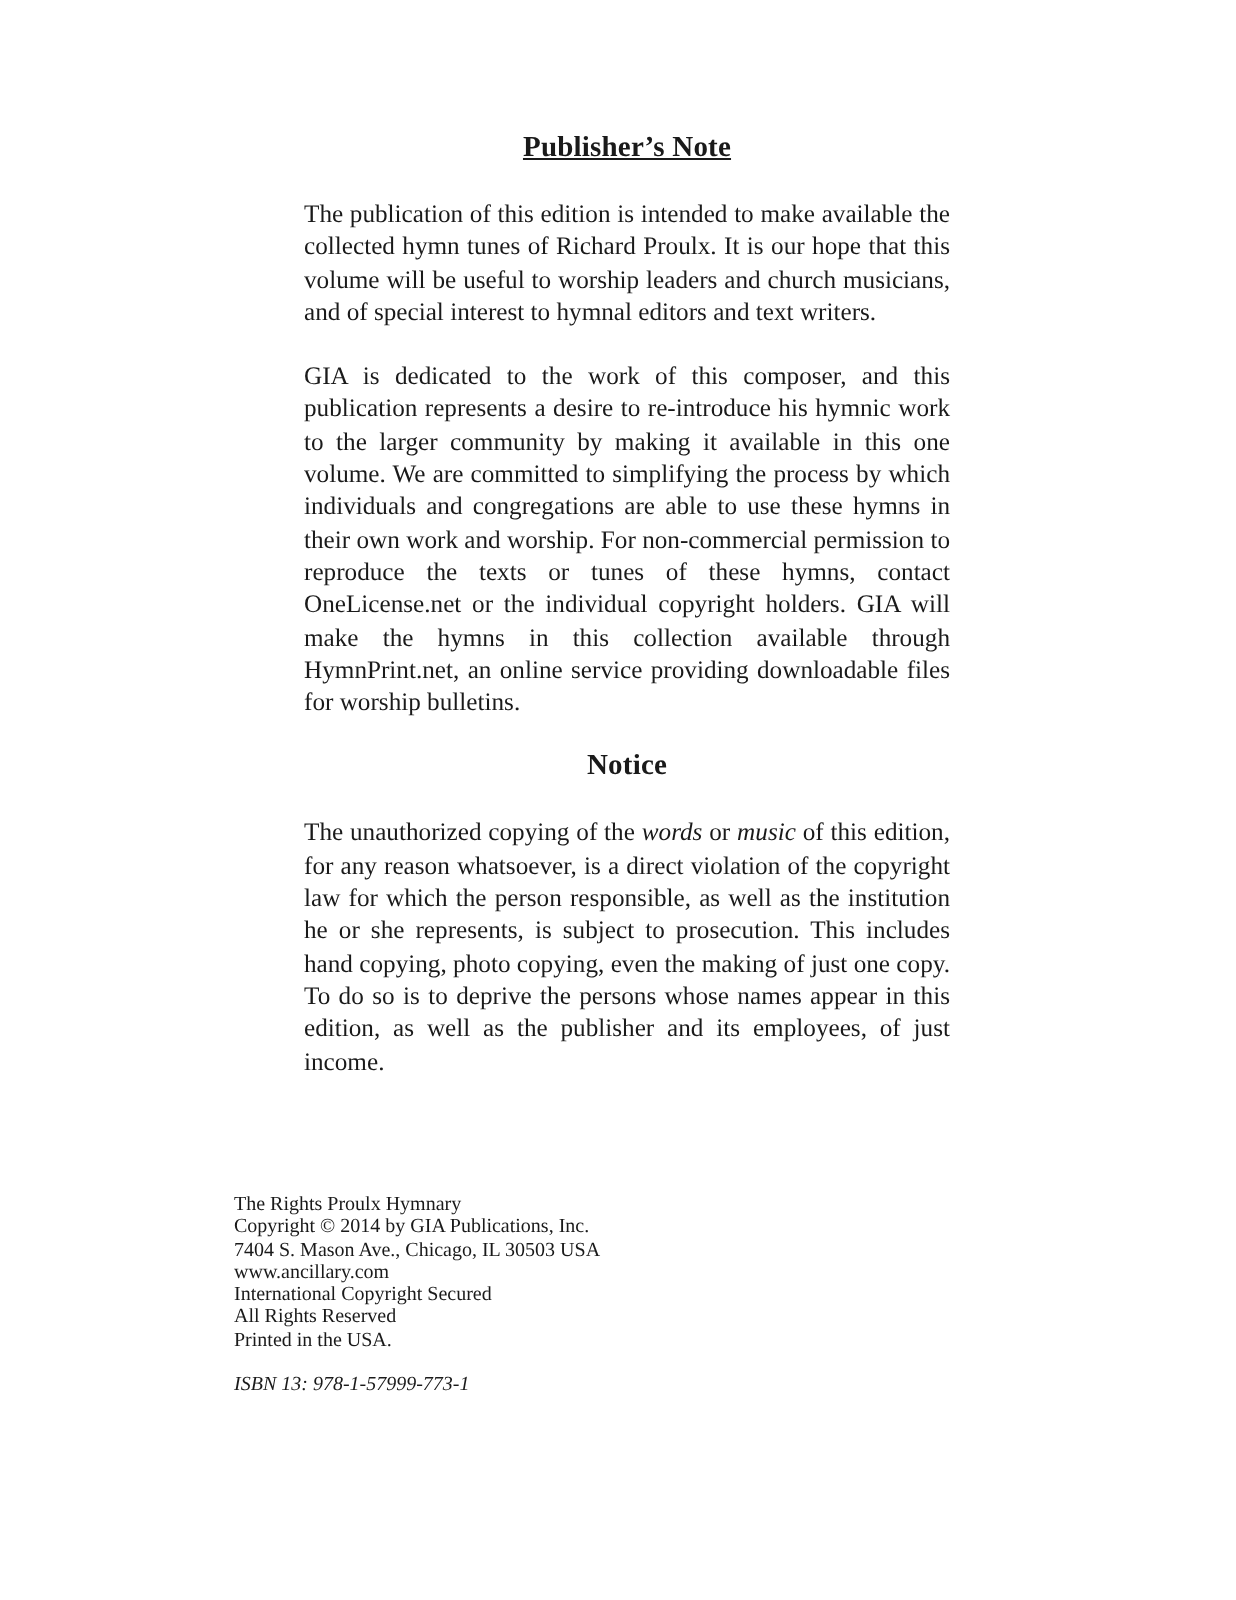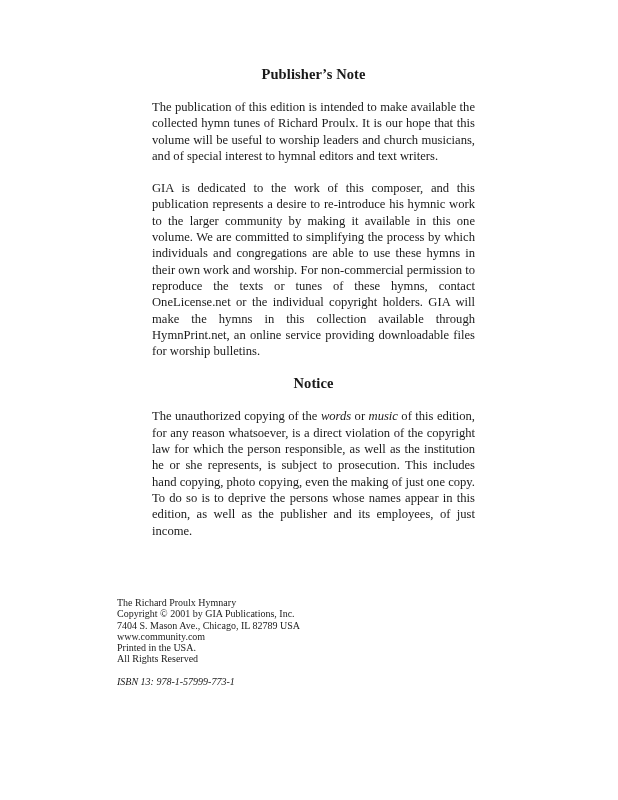--- a/index.html
+++ b/index.html
@@ -28,21 +28,21 @@
       margin: 0;
       letter-spacing: 0.1px;
     }
     p {
       margin: 16px;
       font-size: 12.6px;
       line-height: 16.3px;
       text-align: justify;
       text-align-last: left;
     }
-    .title-pub { margin-bottom: 11px; }
+    .title-pub { margin-bottom: 11px; text-decoration: underline; }
     .para { margin-bottom: 16px; }
     .notice-title { margin-top: 4px; margin-bottom: 11px; }
     .colophon {
       position: absolute;
       left: 117px;
       top: 597px;
       font-size: 10px;
       line-height: 11.3px;
       color: #1a1a1a;
     }
@@ -55,20 +55,21 @@
 <div class="page">
   <h1 class="title-pub">Publisher’s Note</h1>
   <p class="para">The publication of this edition is intended to make available the collected hymn tunes of Richard Proulx. It is our hope that this volume will be useful to worship leaders and church musicians, and of special interest to hymnal editors and text writers.</p>
   <p class="para">GIA is dedicated to the work of this composer, and this publication represents a desire to re-introduce his hymnic work to the larger community by making it available in this one volume. We are committed to simplifying the process by which individuals and congregations are able to use these hymns in their own work and worship. For non-commercial permission to reproduce the texts or tunes of these hymns, contact OneLicense.net or the individual copyright holders. GIA will make the hymns in this collection available through HymnPrint.net, an online service providing downloadable files for worship bulletins.</p>
 
   <h2 class="notice-title">Notice</h2>
   <p><span>The unauthorized copying of the </span><em>words</em><span> or </span><em>music</em><span> of this edition, for any reason whatsoever, is a direct violation of the copyright law for which the person responsible, as well as the institution he or she represents, is subject to prosecution. This includes hand copying, photo copying, even the making of just one copy. To do so is to deprive the persons whose names appear in this edition, as well as the publisher and its employees, of just income.</span></p>
 </div>
 
 <div class="colophon">
-  <div>The Richard Proulx Hymnary</div>
-  <div>Copyright © 2001 by GIA Publications, Inc.</div>
-  <div>7404 S. Mason Ave., Chicago, IL 82789 USA</div>
-  <div>www.community.com</div>
+  <div>The Rights Proulx Hymnary</div>
+  <div>Copyright © 2014 by GIA Publications, Inc.</div>
+  <div>7404 S. Mason Ave., Chicago, IL 30503 USA</div>
+  <div>www.ancillary.com</div>
+  <div>International Copyright Secured</div>
+  <div>All Rights Reserved</div>
   <div>Printed in the USA.</div>
-  <div>All Rights Reserved</div>
   <div class="isbn">ISBN 13: 978-1-57999-773-1</div>
 </div>
 
 </body></html>

